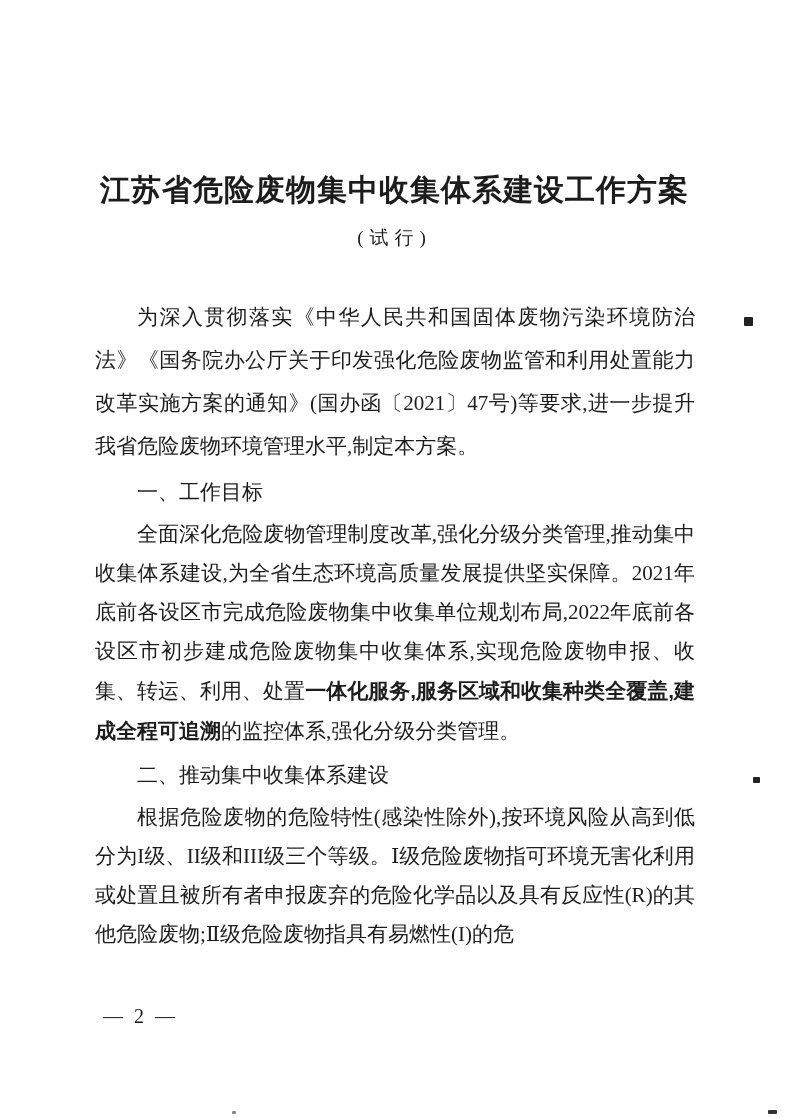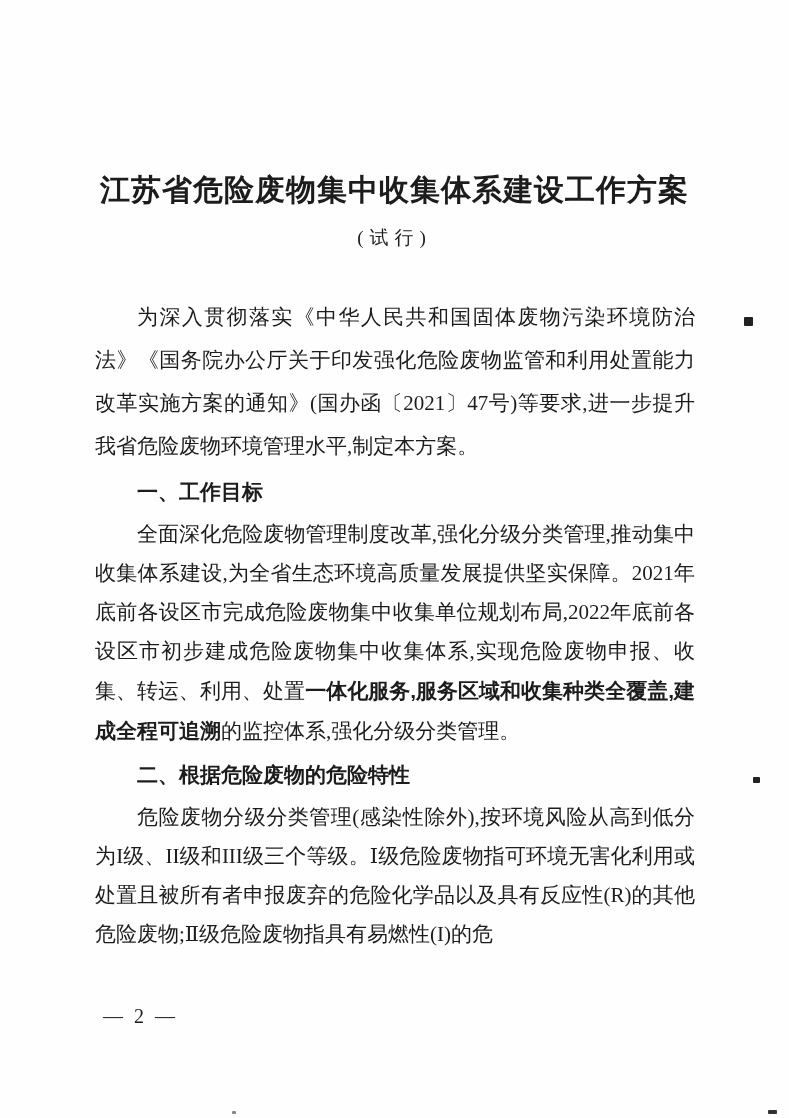--- a/index.html
+++ b/index.html
@@ -41,21 +41,21 @@
     margin: 4px;
     padding: 0;
     text-indent: 2em;
     line-height: 39px;
   }
   .body-text p.para-intro {
     line-height: 43px;
   }
   .heading-l1 {
     font-family: "Liberation Sans", "DejaVu Sans", sans-serif;
-    font-weight: 700;
+    font-weight: 400;
   }
   .heading-l2 {
     
     font-weight: 400;
   }
   .bold-hei {
     font-family: "Liberation Sans", "DejaVu Sans", sans-serif;
     font-weight: 700;
   }
   .page-number {
@@ -86,24 +86,24 @@
   <div class="doc-subtitle">(试行)</div>
 
   <div class="body-text">
 
     <p class="para-intro">为深入贯彻落实《中华人民共和国固体废物污染环境防治法》《国务院办公厅关于印发强化危险废物监管和利用处置能力改革实施方案的通知》(国办函〔2021〕47号)等要求,进一步提升我省危险废物环境管理水平,制定本方案。</p>
 
     <p class="heading-l1">一、工作目标</p>
 
     <p><span>全面深化危险废物管理制度改革,强化分级分类管理,推动集中收集体系建设,为全省生态环境高质量发展提供坚实保障。2021年底前各设区市完成危险废物集中收集单位规划布局,2022年底前各设区市初步建成危险废物集中收集体系,实现危险废物申报、收集、转运、利用、处置</span><span class="bold-hei">一体化服务,服务区域和收集种类全覆盖,建成全程可追溯</span><span>的监控体系,强化分级分类管理。</span></p>
 
-    <p class="heading-l1">二、根据危险废物的危险特性</p>
+    <p class="heading-l1">二、推动集中收集体系建设</p>
 
 
-    <p>危险废物分级分类管理(感染性除外),按环境风险从高到低分为I级、II级和III级三个等级。Ⅰ级危险废物指可环境无害化利用或处置且被所有者申报废弃的危险化学品以及具有反应性(R)的其他危险废物;Ⅱ级危险废物指具有易燃性(I)的危</p>
+    <p>根据危险废物的危险特性(感染性除外),按环境风险从高到低分为I级、II级和III级三个等级。Ⅰ级危险废物指可环境无害化利用或处置且被所有者申报废弃的危险化学品以及具有反应性(R)的其他危险废物;Ⅱ级危险废物指具有易燃性(I)的危</p>
 
   </div>
 
   <div class="page-number">— 2 —</div>
 
   <div class="speck speck-1"></div>
   <div class="speck speck-2"></div>
   <div class="speck speck-3"></div>
   <div class="speck speck-4"></div>
 

